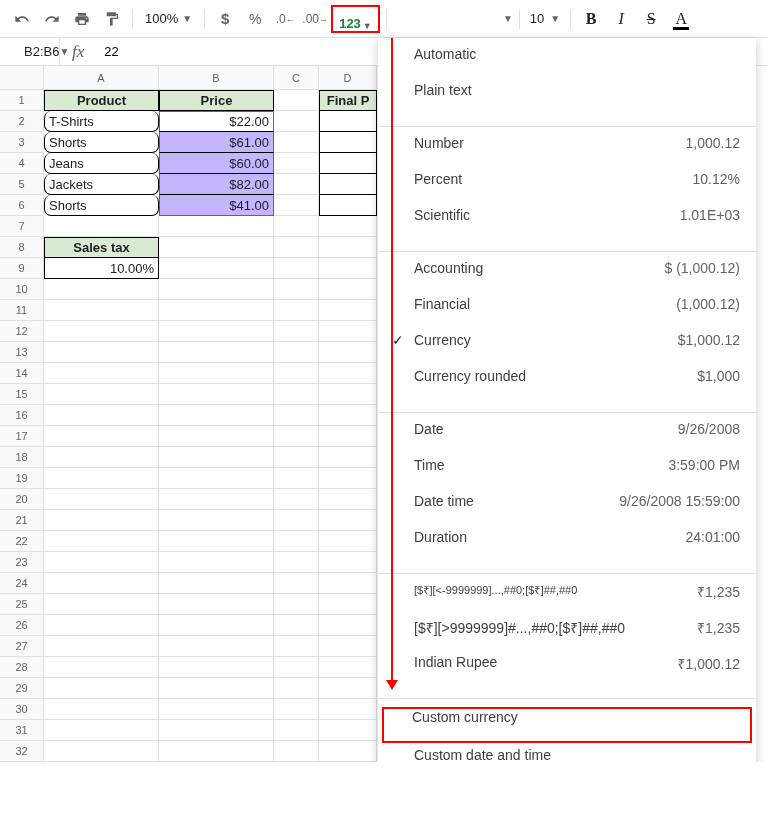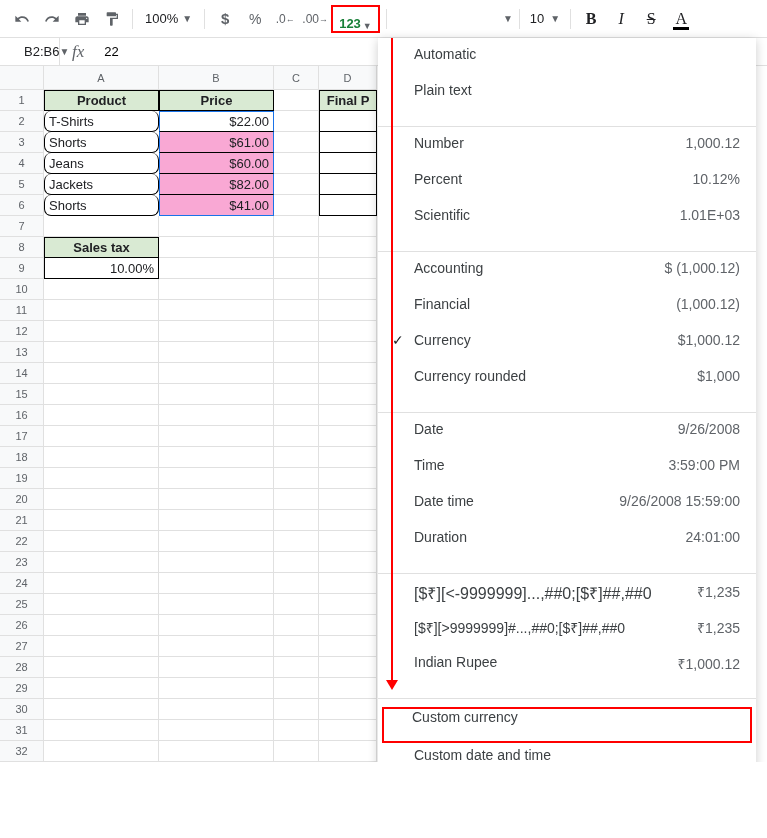--- a/index.html
+++ b/index.html
@@ -30,21 +30,21 @@
     .grid { position: relative; }
     .grid-row { display: flex; height: 21px; }
     .row-header { width: 44px; background: #f8f9fa; border-right: 1px solid #e0e0e0; border-bottom: 1px solid #e0e0e0; display: flex; align-items: center; justify-content: center; font-size: 11px; color: #5f6368; }
     .col-header { background: #f8f9fa; border-right: 1px solid #e0e0e0; border-bottom: 1px solid #e0e0e0; display: flex; align-items: center; justify-content: center; font-size: 11px; color: #5f6368; height: 24px; }
     .col-a { width: 115px; } .col-b { width: 115px; } .col-c { width: 45px; } .col-d { width: 58px; }
     .cell { border-right: 1px solid #e0e0e0; border-bottom: 1px solid #e0e0e0; padding: 0 4px; display: flex; align-items: center; font-size: 13px; overflow: hidden; white-space: nowrap; }
     .hdr-row { height: 24px; }
     
     .th-cell { background: #d9ead3; font-weight: bold; justify-content: center; border: 1px solid #000; }
     .data-cell-a { border-left: 1px solid #000; border-right: 1px solid #000; border-bottom: 1px solid #000; border-radius: 7px; }
-    .data-cell-b { background: #f9a8d4; border-right: 1px solid #1a73e8; border-bottom: 1px solid #000; justify-content: flex-end; border-left: 1px solid #1a73e8; }
+    .data-cell-b { background: #c4b5fd; border-right: 1px solid #1a73e8; border-bottom: 1px solid #000; justify-content: flex-end; border-left: 1px solid #1a73e8; }
     .data-cell-d { border-right: 1px solid #000; border-bottom: 1px solid #000; border-left: 1px solid #000; }
     .sel-top { border-top: 1px solid #1a73e8; }
     .sel-bot { border-bottom: 1px solid #1a73e8; }
     .first-sel { background: #fff !important; }
     .rel { position: relative; }
     
     .tax-hdr { background: #d9ead3; font-weight: bold; justify-content: center; border: 1px solid #000; }
     .tax-val { border: 1px solid #000; border-top: none; justify-content: flex-end; }
     
     
@@ -422,21 +422,21 @@
   <div class="menu-item">
       <span class="menu-label">Date time</span>
       <span class="menu-example">9/26/2008 15:59:00</span>
     </div>
   <div class="menu-item">
       <span class="menu-label">Duration</span>
       <span class="menu-example">24:01:00</span>
     </div>
   <div class="menu-sep"></div>
   <div class="menu-item">
-      <span class="menu-label" style="font-size:16px">[$₹][&lt;-9999999]...,##0;[$₹]##,##0</span>
+      <span class="menu-label" style="font-size:11px">[$₹][&lt;-9999999]...,##0;[$₹]##,##0</span>
       <span class="menu-example">₹1,235</span>
     </div>
   <div class="menu-item">
       <span class="menu-label" style="font-size:14px">[$₹][&gt;9999999]#...,##0;[$₹]##,##0</span>
       <span class="menu-example">₹1,235</span>
     </div>
   <div class="menu-item">
       <span class="menu-label">Indian Rupee</span>
       <span class="menu-example">₹1,000.12</span>
     </div>

